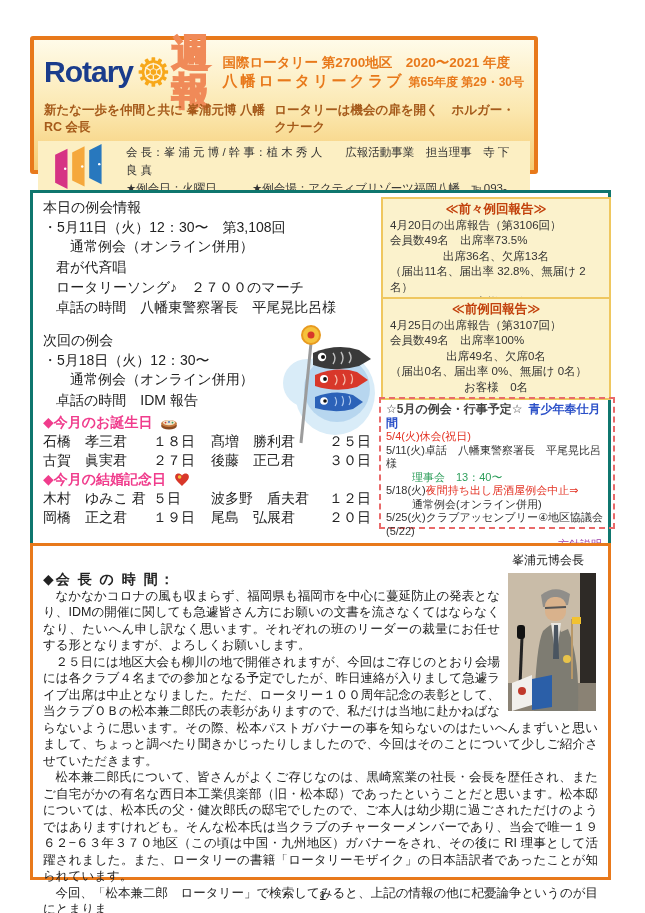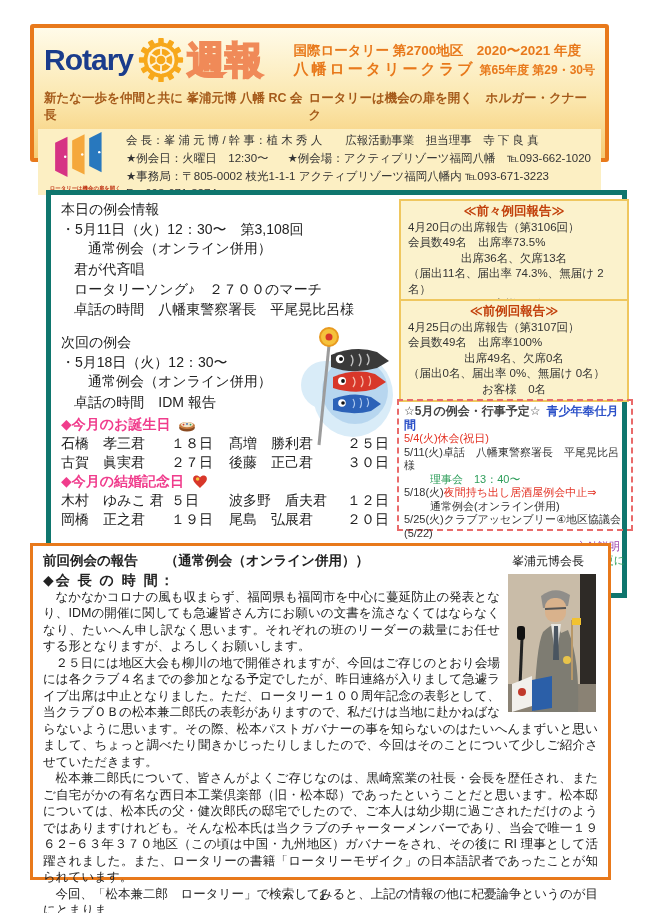--- a/index.html
+++ b/index.html
@@ -1,38 +1,38 @@
 <!DOCTYPE html>
 <html><head>
 <meta charset="utf-8">
 <style>
   html,body{margin:0;padding:0;}
   body{width:645px;height:913px;background:#ffffff;font-family:"Liberation Sans","DejaVu Sans",sans-serif;color:#222;position:relative;}
   .abs{position:absolute;}
 
   
-  #header{left:30px;top:24px;width:579px;height:138px;border:4px solid #E8791B;border-radius:3px;
+  #header{left:30px;top:36px;width:508px;height:138px;border:4px solid #E8791B;border-radius:3px;
           background:linear-gradient(180deg,#FFFBE9 0%,#FBE7AE 55%,#F6CC74 100%);box-sizing:border-box;}
   #logo-row{display:flex;align-items:center;padding:3px 10px 0 10px;height:58px;}
   #rotary-word{font-size:30px;font-weight:bold;color:#1A3C8C;letter-spacing:-1px;}
   #wheel{margin:0 3px 0 5px;}
   #shuho{font-size:38px;font-weight:bold;color:#FBD9C0;-webkit-text-stroke:2px #F08A58;line-height:1;}
   #head-right{margin-left:auto;text-align:left;white-space:nowrap;}
   .dist{font-size:13.5px;font-weight:bold;color:#E8791B;}
   .club{font-size:15px;font-weight:bold;color:#E8791B;letter-spacing:3px;}
   .issue{font-size:12px;font-weight:bold;color:#E8791B;letter-spacing:0;margin-left:4px;}
   #slogan-row{display:flex;justify-content:space-between;padding:1px 12px 3px 10px;font-size:12.5px;font-weight:bold;color:#A55A1A;}
   #contact-row{background:#FCEFC3;margin:2px 4px 4px 4px;display:flex;align-items:flex-start;padding:3px 8px;height:60px;}
   #doors-box{width:74px;text-align:center;}
   #doors-caption{font-size:6px;color:#C03818;font-weight:bold;white-space:nowrap;transform:scale(.9);}
   #contact-text{flex:1;font-size:11.5px;color:#333;line-height:1.55;padding-left:6px;}
   .c-line2{display:flex;justify-content:space-between;padding-right:2px;}
 
   
-  #main{left:46px;top:190px;width:581px;height:408px;border:5px solid #0f766e;background:#fff;box-sizing:border-box;}
+  #main{left:30px;top:190px;width:581px;height:408px;border:3px solid #0f766e;background:#fff;box-sizing:border-box;}
   #today-lines{position:absolute;left:10px;top:4px;width:334px;font-size:14px;line-height:20px;color:#222;}
   .ind1{padding-left:13px;} .ind2{padding-left:27px;font-family:Liberation Serif, serif;} .gap{height:13px;}
   #celebrations{position:absolute;left:10px;top:220px;width:340px;font-size:14px;line-height:19px;}
   .cel-header{color:#F03C8C;font-weight:bold;display:flex;align-items:center;gap:8px;}
   .cel-row{display:flex;}
   .cel-row span:nth-child(1){width:110px;} .cel-row span:nth-child(2){width:58px;}
   .cel-row span:nth-child(3){width:118px;} .cel-row span:nth-child(4){width:50px;}
   #koinobori{position:absolute;left:248px;top:128px;}
 
   .att-box{position:absolute;left:348px;width:212px;border:2px solid #EFC75F;background:#FBF2CC;
@@ -210,21 +210,21 @@
         </div>
       </div>
   </div>
 
   <div id="reports-col">
       <div class="att-box" style="top: 4px;">
         <div class="att-title">≪前々例回報告≫</div>
         <div>4月20日の出席報告（第3106回）</div>
         <div>会員数49名　出席率73.5%</div>
         <div class="att-center">出席36名、欠席13名</div>
-        <div>（届出11名、届出率 74.3%、無届け 2名）</div>
+        <div>（届出11名、届出率 32.8%、無届け 2名）</div>
         <div class="att-center">お客様　1名</div>
       </div>
       <div class="att-box" style="top: 104px;">
         <div class="att-title">≪前例回報告≫</div>
         <div>4月25日の出席報告（第3107回）</div>
         <div>会員数49名　出席率100%</div>
         <div class="att-center">出席49名、欠席0名</div>
         <div>（届出0名、届出率 0%、無届け 0名）</div>
         <div class="att-center">お客様　0名</div>
       </div>
@@ -242,21 +242,20 @@
         <div class="s-ind"><span class="c-black">通常例会(オンライン併用)</span></div>
         <div><span class="c-black">5/25(火)クラブアッセンブリー④地区協議会 (5/22)</span></div>
         <div class="al-right"><span class="c-purple">方針説明</span></div>
         <div><span class="c-green">※新型コロナウイルス感染状況により変更になる場合があります。</span></div>
       </div>
   </div>
 </div>
 
 <div id="report" class="abs">
   <div id="report-title-row">
-    <span id="report-title">前回例会の報告　　（通常例会（オンライン併用））</span>
     <span id="photo-caption">峯浦元博会長</span>
   </div>
   <div id="report-body">
     <div id="photo-wrap">
       <svg width="88" height="138" viewBox="0 0 88 138">
         <rect width="88" height="138" fill="#C9BCA8"></rect>
         <rect x="72" width="16" height="138" fill="#2E2A26"></rect>
         <rect y="110" width="88" height="28" fill="#8A8274"></rect>
         <line x1="14" y1="64" x2="12" y2="112" stroke="#222" stroke-width="3"></line>
         <rect x="9" y="52" width="8" height="14" rx="3" fill="#111"></rect>

